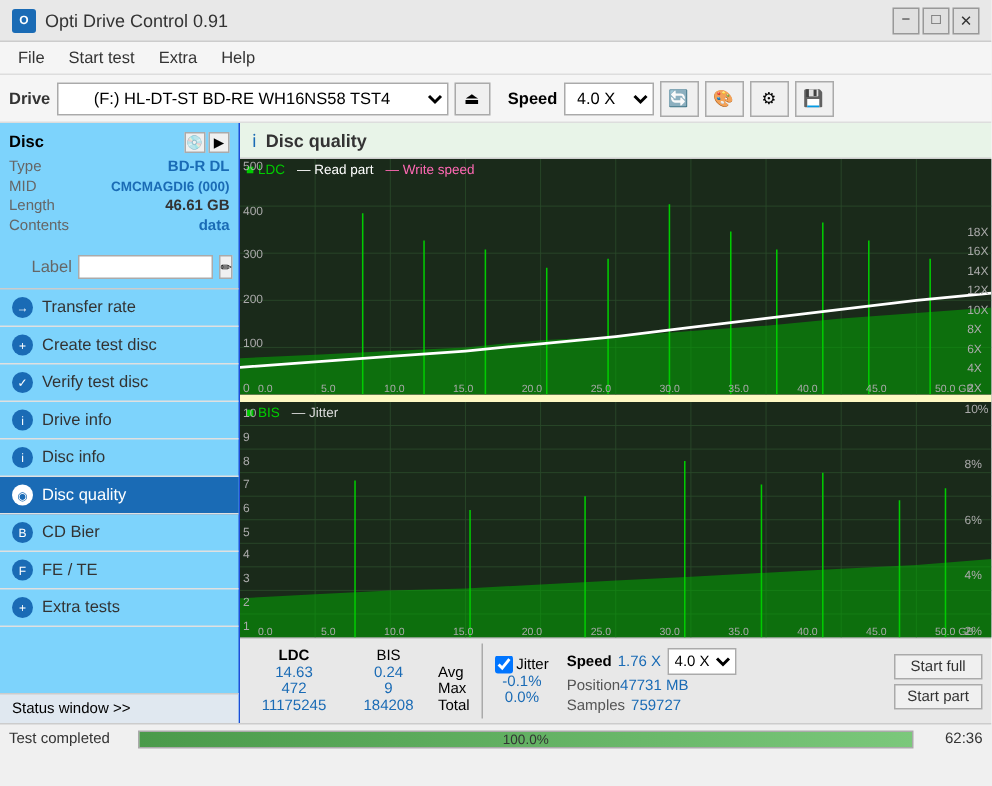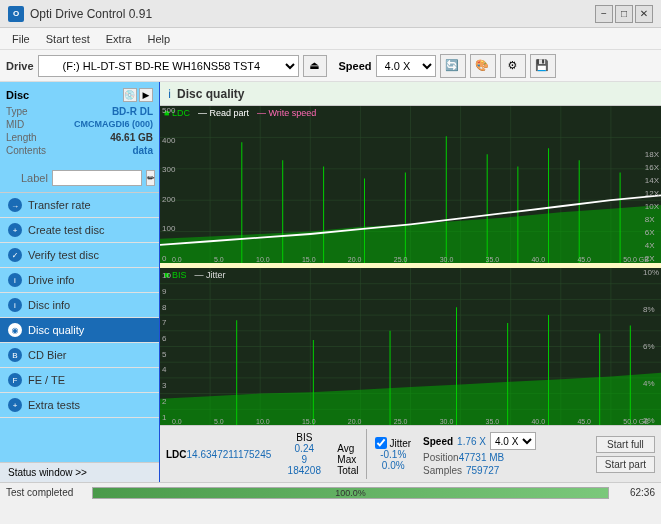--- a/index.html
+++ b/index.html
@@ -349,21 +349,21 @@
           <span>35.0</span>
           <span>40.0</span>
           <span>45.0</span>
           <span>50.0 GB</span>
         </div>
       </div>
     </div>
 
     <div style="background:#e8e8e8; border-top:1px solid #ccc; padding:3px 6px; display:flex; align-items:center; gap:8px; font-size:10px;">
 
-      <div style="display:flex;flex-direction:row;align-items:flex-start;min-width:60px;">
+      <div style="display:flex;flex-direction:column;align-items:center;min-width:60px;">
         <span style="font-weight:bold;">LDC</span>
         <span style="color:#1a6bb5;">14.63</span>
         <span style="color:#1a6bb5;">472</span>
         <span style="color:#1a6bb5;">11175245</span>
       </div>
 
       <div style="display:flex;flex-direction:column;align-items:center;min-width:50px;">
         <span style="font-weight:normal;">BIS</span>
         <span style="color:#1a6bb5;">0.24</span>
         <span style="color:#1a6bb5;">9</span>

